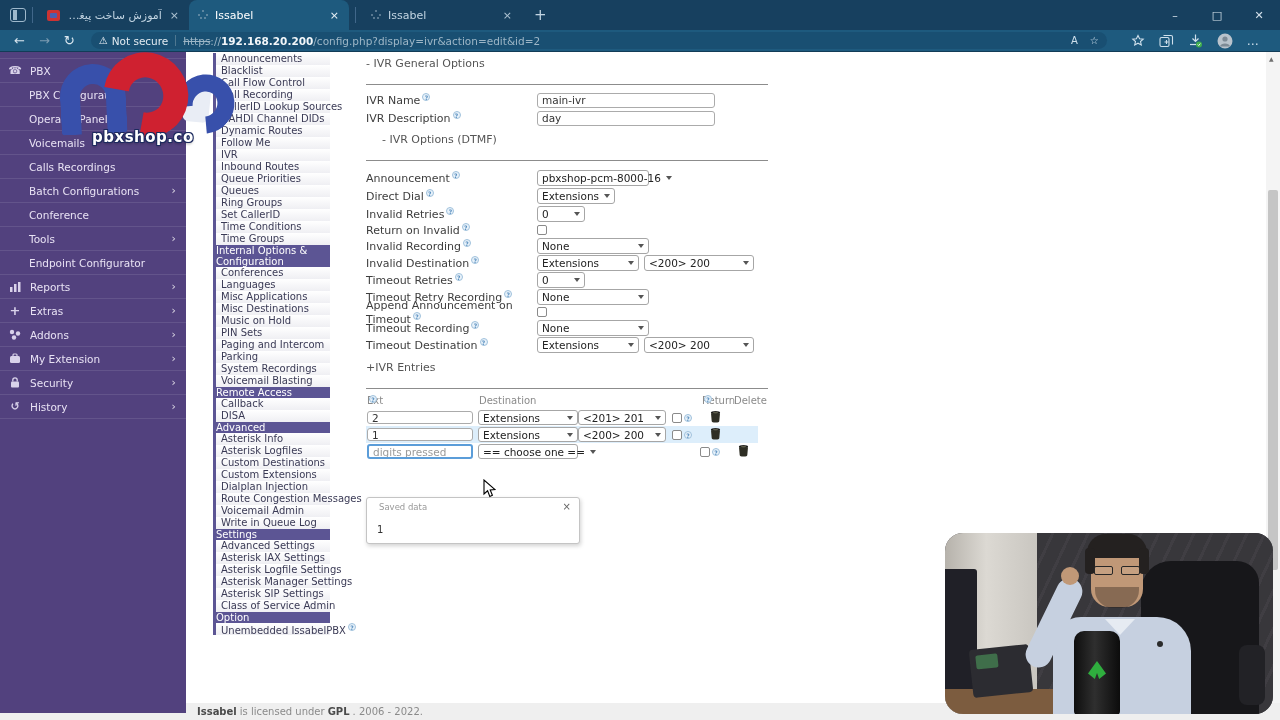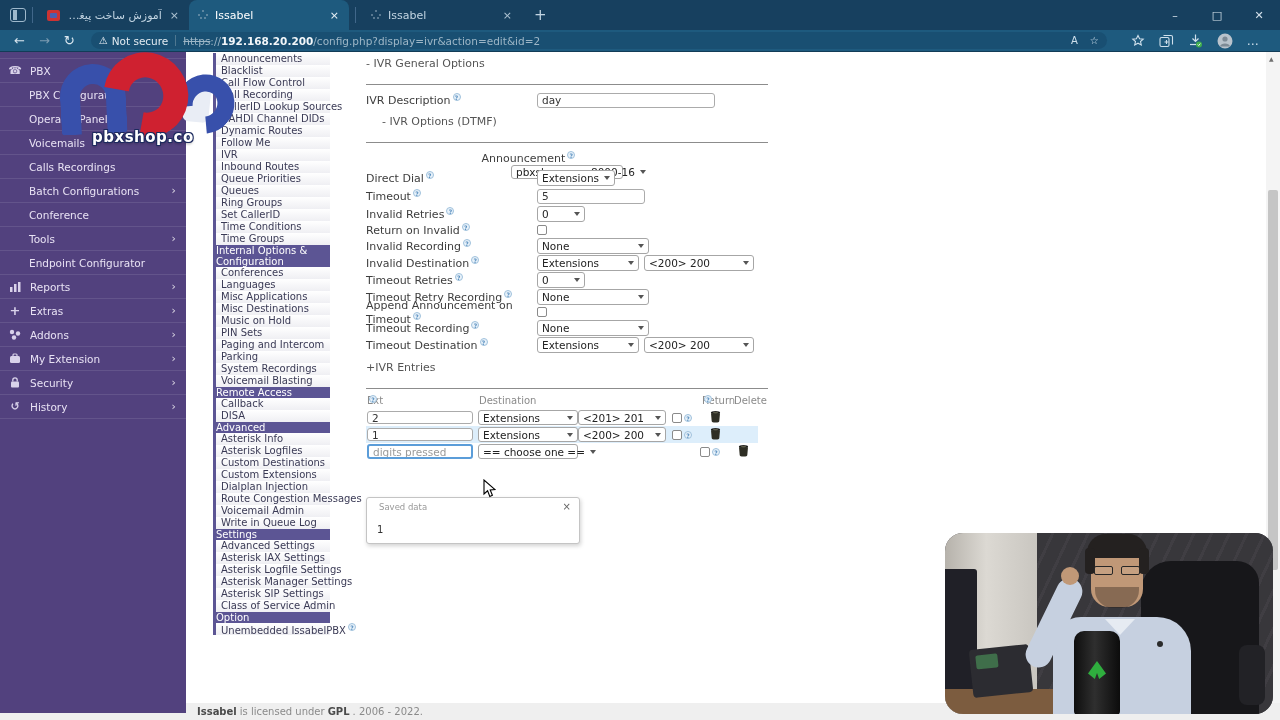--- a/index.html
+++ b/index.html
@@ -404,44 +404,44 @@
   <div class="m-header">Option</div>
   <div class="m-item"><span>Unembedded IssabelPBX</span><span class="help"></span></div>
 </div>
 
 <div class="form">
 
   <div class="sec-title">- IVR General Options</div>
   <div class="hr"></div>
 
   <div class="frow rh18">
+    <div class="flabel"><span>IVR Name</span><span class="help"></span></div>
+    <input class="txt w176" value="main-ivr" style="">
+  </div>
+  <div class="frow rh18">
     <div class="flabel"><span>IVR Description</span><span class="help"></span></div>
     <input class="txt w176" value="day" style="">
   </div>
 
   <div class="sec-title" style="margin-top:6px;margin-left:16px;">- IVR Options (DTMF)</div>
   <div class="hr"></div>
 
-  <div class="frow rh18" style="margin-top:8px;flex-direction:column;">
+  <div class="frow rh18" style="margin-top:8px;">
     <div class="flabel"><span>Announcement</span><span class="help"></span></div>
     <div class="sel w111">
         <span>pbxshop-pcm-8000-16</span>
         <span class="sarr"></span>
       </div>
   </div>
   <div class="frow rh18">
     <div class="flabel"><span>Direct Dial</span><span class="help"></span></div>
     <div class="sel">
         <span>Extensions</span>
         <span class="sarr"></span>
       </div>
-  </div>
-  <div class="frow rh18">
-    <div class="flabel"><span>Timeout</span><span class="help"></span></div>
-    <input class="txt w104" value="5" style="">
   </div>
   <div class="frow rh18">
     <div class="flabel"><span>Invalid Retries</span><span class="help"></span></div>
     <div class="sel w48">
         <span>0</span>
         <span class="sarr"></span>
       </div>
   </div>
   <div class="frow rh15">
     <div class="flabel"><span>Return on Invalid</span><span class="help"></span></div>

